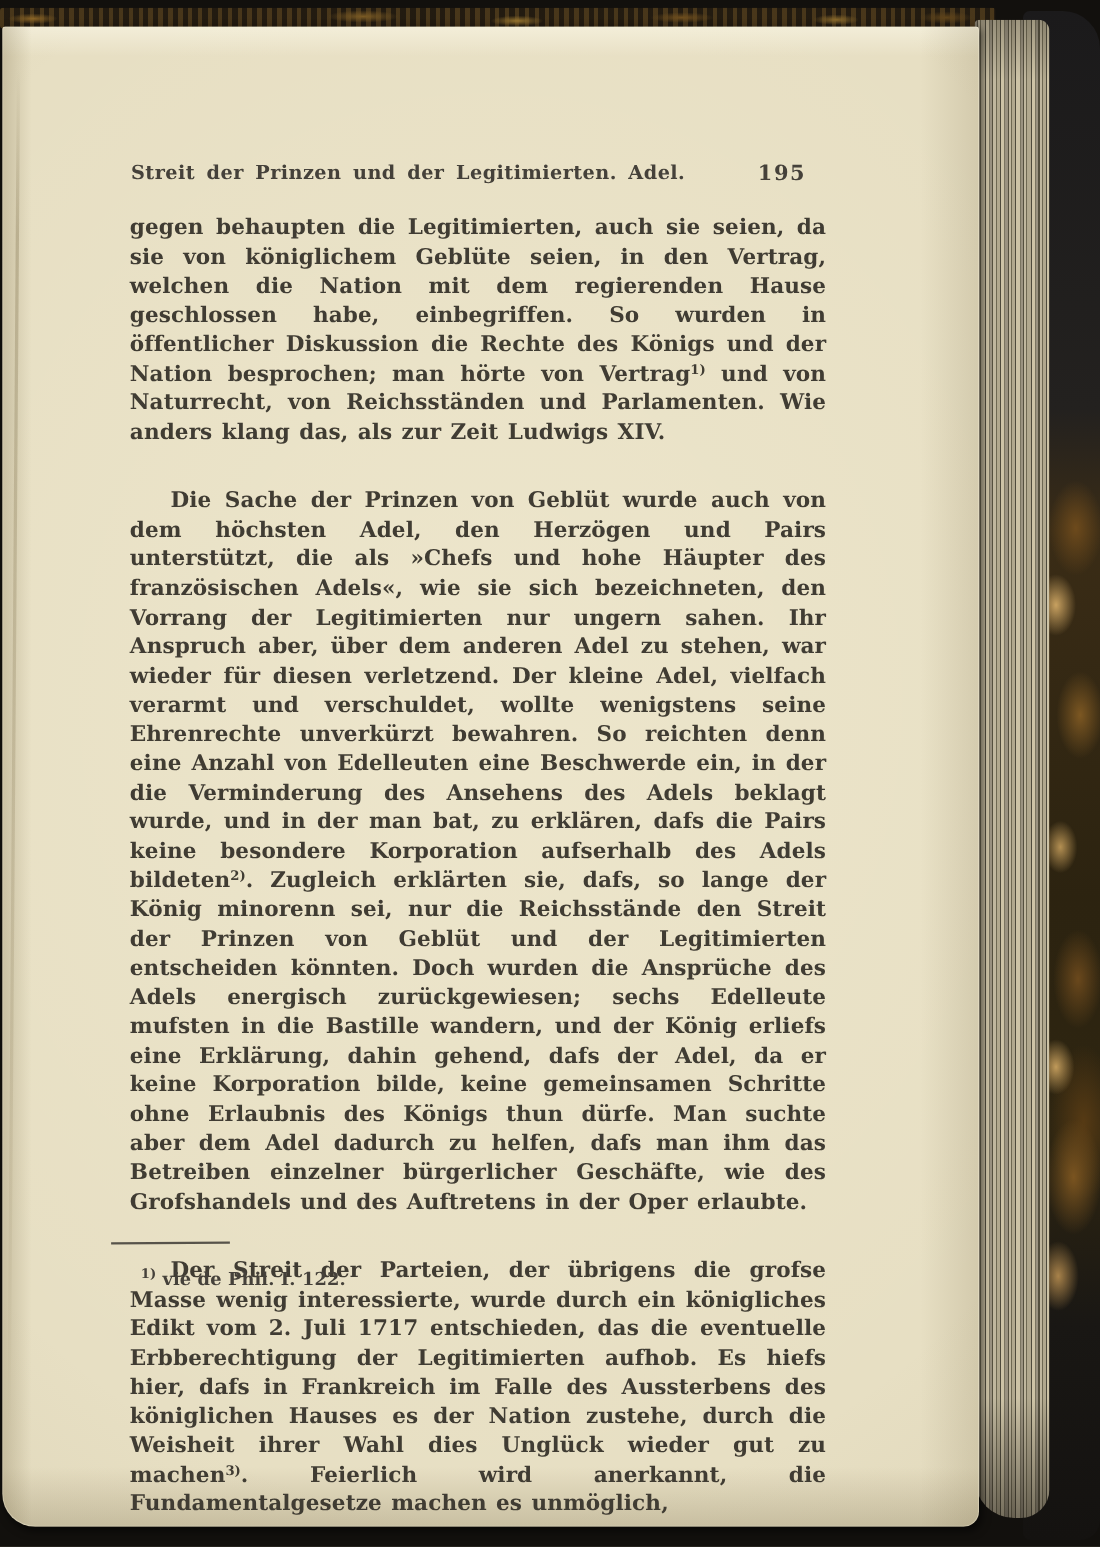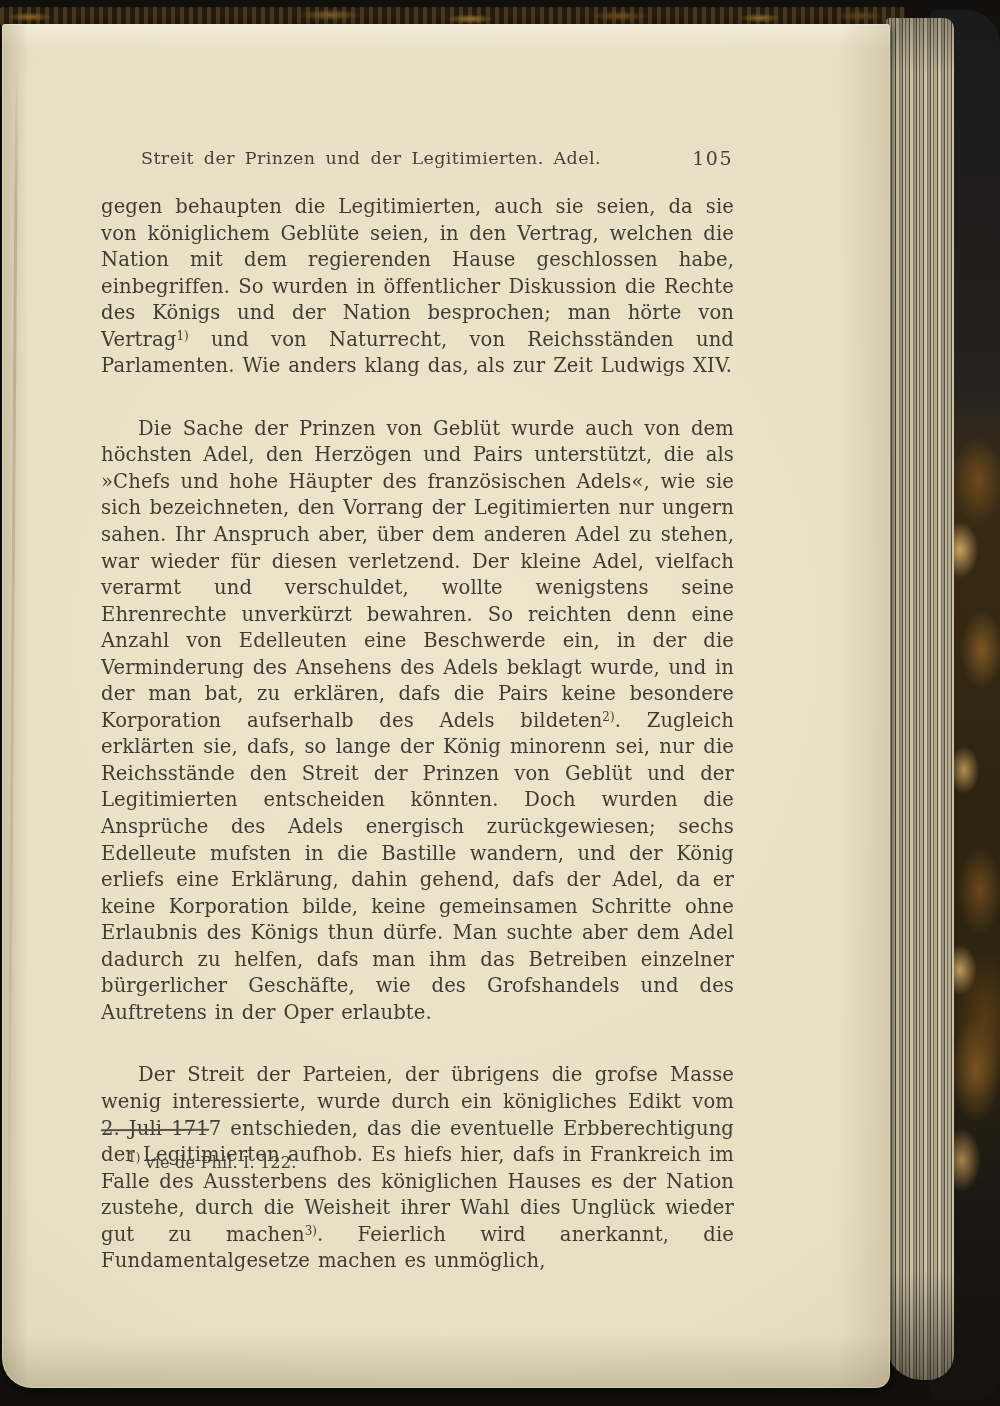--- a/index.html
+++ b/index.html
@@ -2,21 +2,21 @@
 <html><head>
 <meta charset="utf-8">
 <style>
   html, body {
     margin: 0; padding: 0;
     width: 1000px; height: 1406px;
     background: #12100d;
     overflow: hidden;
     font-family: "DejaVu Serif", "Liberation Serif", serif;
   }
-  .scene { position: relative; width: 1000px; height: 1406px; background:#12100d; }
+  .scene { position: relative; width: 1000px; height: 1406px; background:#12100d;font-weight:bold; }
 
   
   .top-band {
     position: absolute; left: 0; top: 7px; width: 905px; height: 19px;
     background-color: #241c11;
     background-image:
       radial-gradient(ellipse 28px 6px at 30px 10px, #8a6426 0%, rgba(138,100,38,0) 80%),
       radial-gradient(ellipse 40px 7px at 330px 8px, #7a5a24 0%, rgba(122,90,36,0) 80%),
       radial-gradient(ellipse 30px 6px at 470px 12px, #96742f 0%, rgba(150,116,47,0) 80%),
       radial-gradient(ellipse 36px 6px at 620px 9px, #6e4e1e 0%, rgba(110,78,30,0) 80%),
@@ -80,21 +80,21 @@
   }
   .running-header .title {
     position: absolute; left: 0; right: 92px; text-align: center;
     letter-spacing: .4px; word-spacing: 4px; white-space: nowrap;
   }
   .running-header .pagenum {
     position: absolute; right: 0; top: -1px; font-size: 19px; letter-spacing: 1.5px;
   }
 
   .body-text {
-    position: absolute; left: 99px; top: 170px; width: 633px;
+    position: absolute; left: 116px; top: 170px; width: 633px;
     font-size: 19.6px; line-height: 26.55px; text-align: justify;
     letter-spacing: .1px; word-spacing: 1.5px;
   }
   .body-text p { margin: 0; }
   .body-text p.indent { text-indent: 37px; margin-top: 36px; }
   .body-text sup, .footnotes sup {
     font-size: 12px; line-height: 0; vertical-align: baseline;
     position: relative; top: -6px; letter-spacing: 0;
   }
 
@@ -113,21 +113,21 @@
 <body>
 
 <div class="scene">
   <div class="top-band"></div>
   <div class="cover"></div>
   <div class="page-stack"></div>
 
   <div class="page">
     <div class="running-header">
       <div class="title">Streit der Prinzen und der Legitimierten.  Adel.</div>
-      <div class="pagenum">105</div>
+      <div class="pagenum">195</div>
     </div>
 
     <div class="body-text">
         <p>gegen behaupten die Legitimierten, auch sie seien, da sie von königlichem Geblüte seien, in den Vertrag, welchen die Nation mit dem regierenden Hause geschlossen habe, einbegriffen.  So wurden in öffentlicher Diskussion die Rechte des Königs und der Nation besprochen; man hörte von Vertrag<sup>1)</sup> und von Naturrecht, von Reichsständen und Parlamenten.  Wie anders klang das, als zur Zeit Ludwigs XIV.</p>
         <p class="indent">Die Sache der Prinzen von Geblüt wurde auch von dem höchsten Adel, den Herzögen und Pairs unterstützt, die als »Chefs und hohe Häupter des französischen Adels«, wie sie sich bezeichneten, den Vorrang der Legitimierten nur ungern sahen.  Ihr Anspruch aber, über dem anderen Adel zu stehen, war wieder für diesen verletzend.  Der kleine Adel, vielfach verarmt und verschuldet, wollte wenigstens seine Ehrenrechte unverkürzt bewahren.  So reichten denn eine Anzahl von Edelleuten eine Beschwerde ein, in der die Verminderung des Ansehens des Adels beklagt wurde, und in der man bat, zu erklären, dafs die Pairs keine besondere Korporation aufserhalb des Adels bildeten<sup>2)</sup>.  Zugleich erklärten sie, dafs, so lange der König minorenn sei, nur die Reichsstände den Streit der Prinzen von Geblüt und der Legitimierten entscheiden könnten.  Doch wurden die Ansprüche des Adels energisch zurückgewiesen; sechs Edelleute mufsten in die Bastille wandern, und der König erliefs eine Erklärung, dahin gehend, dafs der Adel, da er keine Korporation bilde, keine gemeinsamen Schritte ohne Erlaubnis des Königs thun dürfe.  Man suchte aber dem Adel dadurch zu helfen, dafs man ihm das Betreiben einzelner bürgerlicher Geschäfte, wie des Grofshandels und des Auftretens in der Oper erlaubte.</p>
         <p class="indent">Der Streit der Parteien, der übrigens die grofse Masse wenig interessierte, wurde durch ein königliches Edikt vom 2. Juli 1717 entschieden, das die eventuelle Erbberechtigung der Legitimierten aufhob.  Es hiefs hier, dafs in Frankreich im Falle des Aussterbens des königlichen Hauses es der Nation zustehe, durch die Weisheit ihrer Wahl dies Unglück wieder gut zu machen<sup>3)</sup>.  Feierlich wird anerkannt, die Fundamentalgesetze machen es unmöglich,</p>
       </div>
 
     <div class="fn-rule"></div>
     <div class="footnotes">

